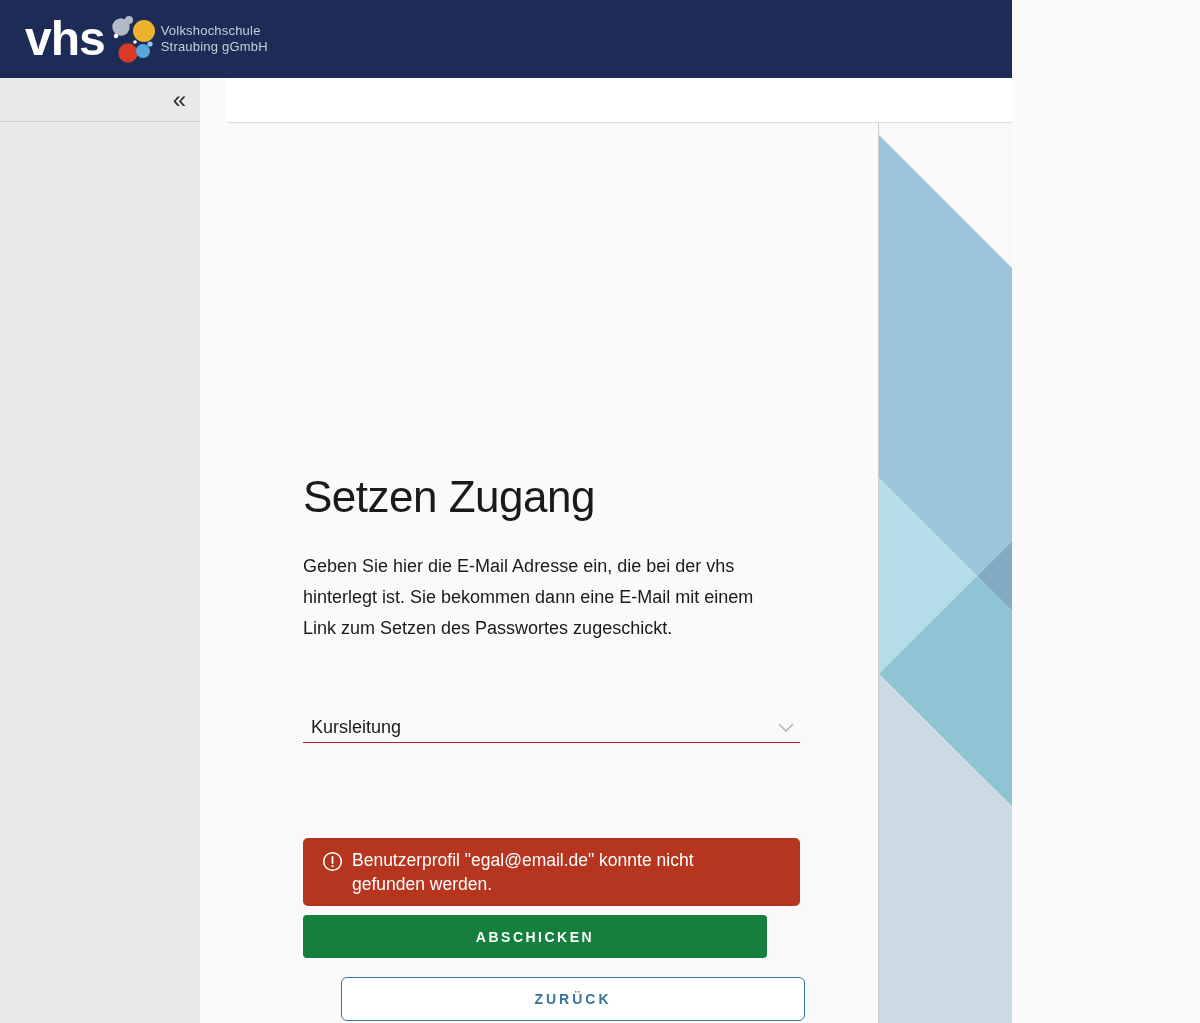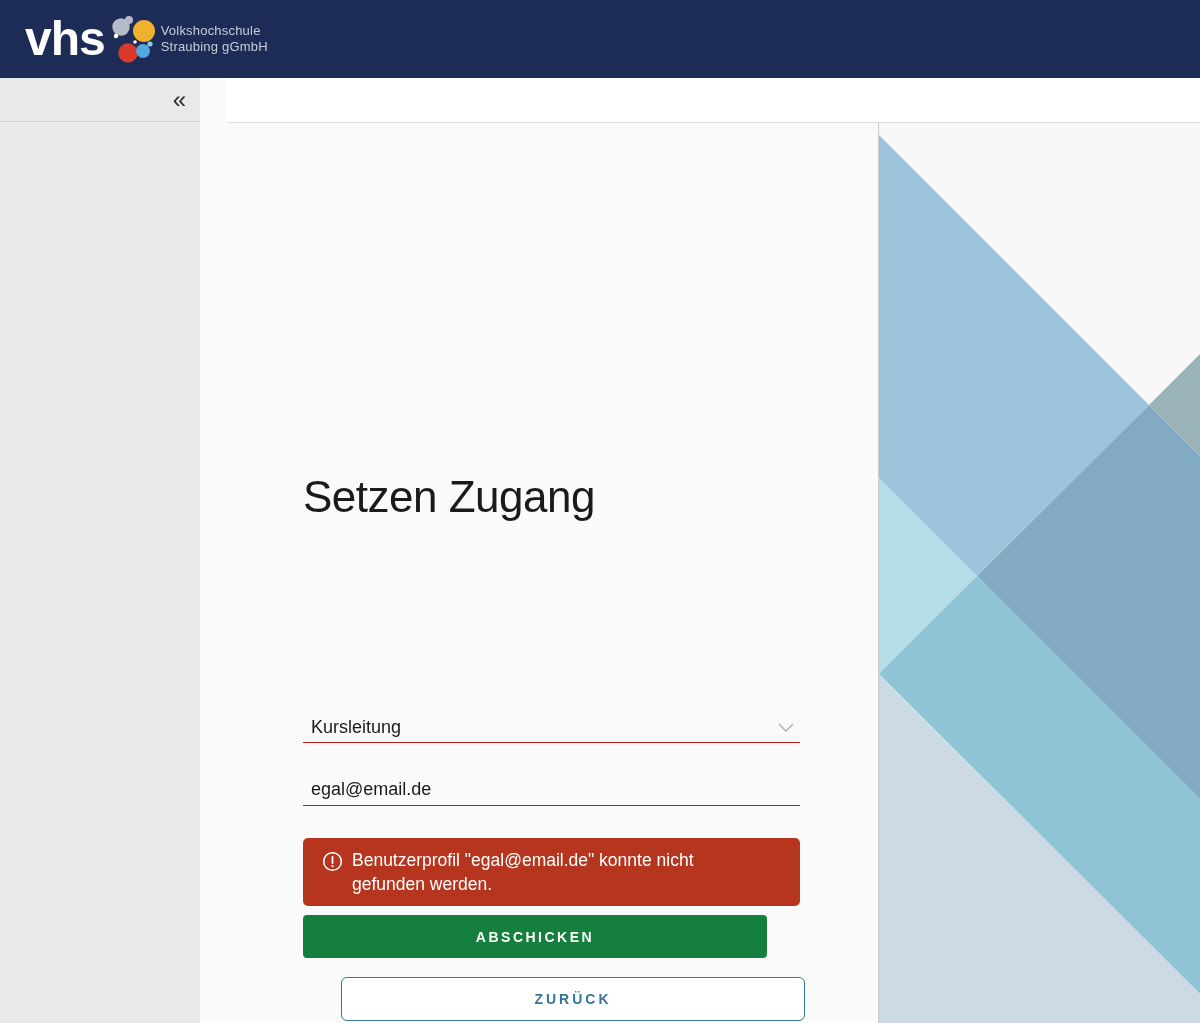--- a/index.html
+++ b/index.html
@@ -1,18 +1,18 @@
 <!DOCTYPE html>
 <html><head>
 <meta charset="utf-8">
 <style>
   * { margin:0; padding:0; box-sizing:border-box; }
   html,body { width:1200px; height:1023px; overflow:hidden; }
   body { font-family:"Liberation Sans", sans-serif; background:#fafafa; }
-  .page { position:relative; width:1200px; height:1023px; overflow:hidden; }
+  .page { position:relative; width:1012px; height:1023px; overflow:hidden; }
 
   
   .header {
     position:absolute; left:0; top:0; width:1200px; height:78px;
     background:#1c2c56; display:flex; align-items:center; padding-left:25px;
   }
   .logo-wrap { display:flex; align-items:center; }
   .logo-vhs {
     color:#ffffff; font-size:48px; font-weight:bold; letter-spacing:-1px;
     line-height:78px;
@@ -148,31 +148,33 @@
       <polygon points="98,453 270,282 322,334 322,677" fill="#82aac2"></polygon>
 
       <polygon points="0,551 98,453 322,677 322,872" fill="#8ec4d4"></polygon>
 
       <polygon points="0,551 322,872 322,900 0,900" fill="#ccdbe3"></polygon>
     </svg>
   </div>
 
   <div class="page-title">Setzen Zugang</div>
 
+  <div class="description">
+    <div>Geben Sie hier die E-Mail Adresse ein, die bei der vhs</div>
+    <div>hinterlegt ist. Sie bekommen dann eine E-Mail mit einem</div>
+    <div>Link zum Setzen des Passwortes zugeschickt.</div>
+  </div>
 
   <div class="field field-select">
     <span class="field-text">Kursleitung</span>
     <svg class="chevron" width="16" height="10" viewBox="0 0 16 10">
       <path d="M1.5 1.5 L8 8 L14.5 1.5" fill="none" stroke="#b3b3b3" stroke-width="1.6" stroke-linecap="round" stroke-linejoin="round"></path>
     </svg>
   </div>
 
-  <div class="field field-email">
-    <input type="text" value="egal@email.de" style="">
-  </div>
 
   <div class="error-banner">
     <svg class="error-icon" width="21" height="21" viewBox="0 0 21 21">
       <circle cx="10.5" cy="10.5" r="8.8" fill="none" stroke="#ffffff" stroke-width="1.6"></circle>
       <line x1="10.5" y1="5.8" x2="10.5" y2="12" stroke="#ffffff" stroke-width="1.8" stroke-linecap="round"></line>
       <circle cx="10.5" cy="15.1" r="1.15" fill="#ffffff"></circle>
     </svg>
     <div class="error-text">
       <div>Benutzerprofil "egal@email.de" konnte nicht</div>
       <div>gefunden werden.</div>

